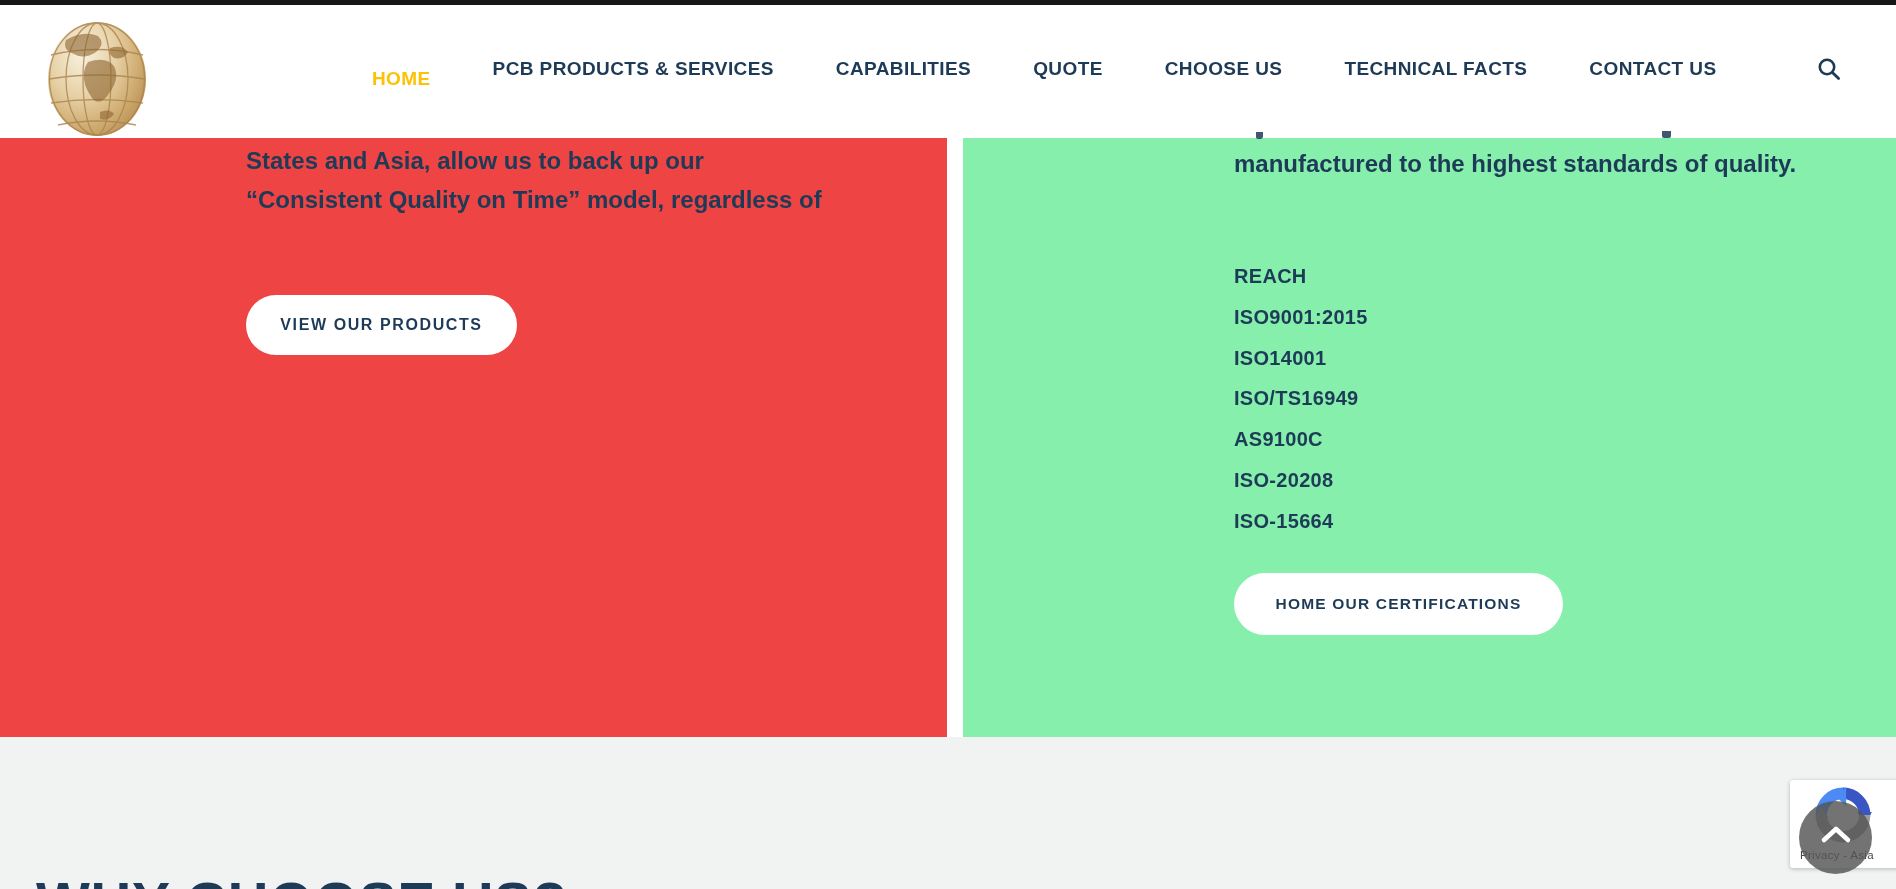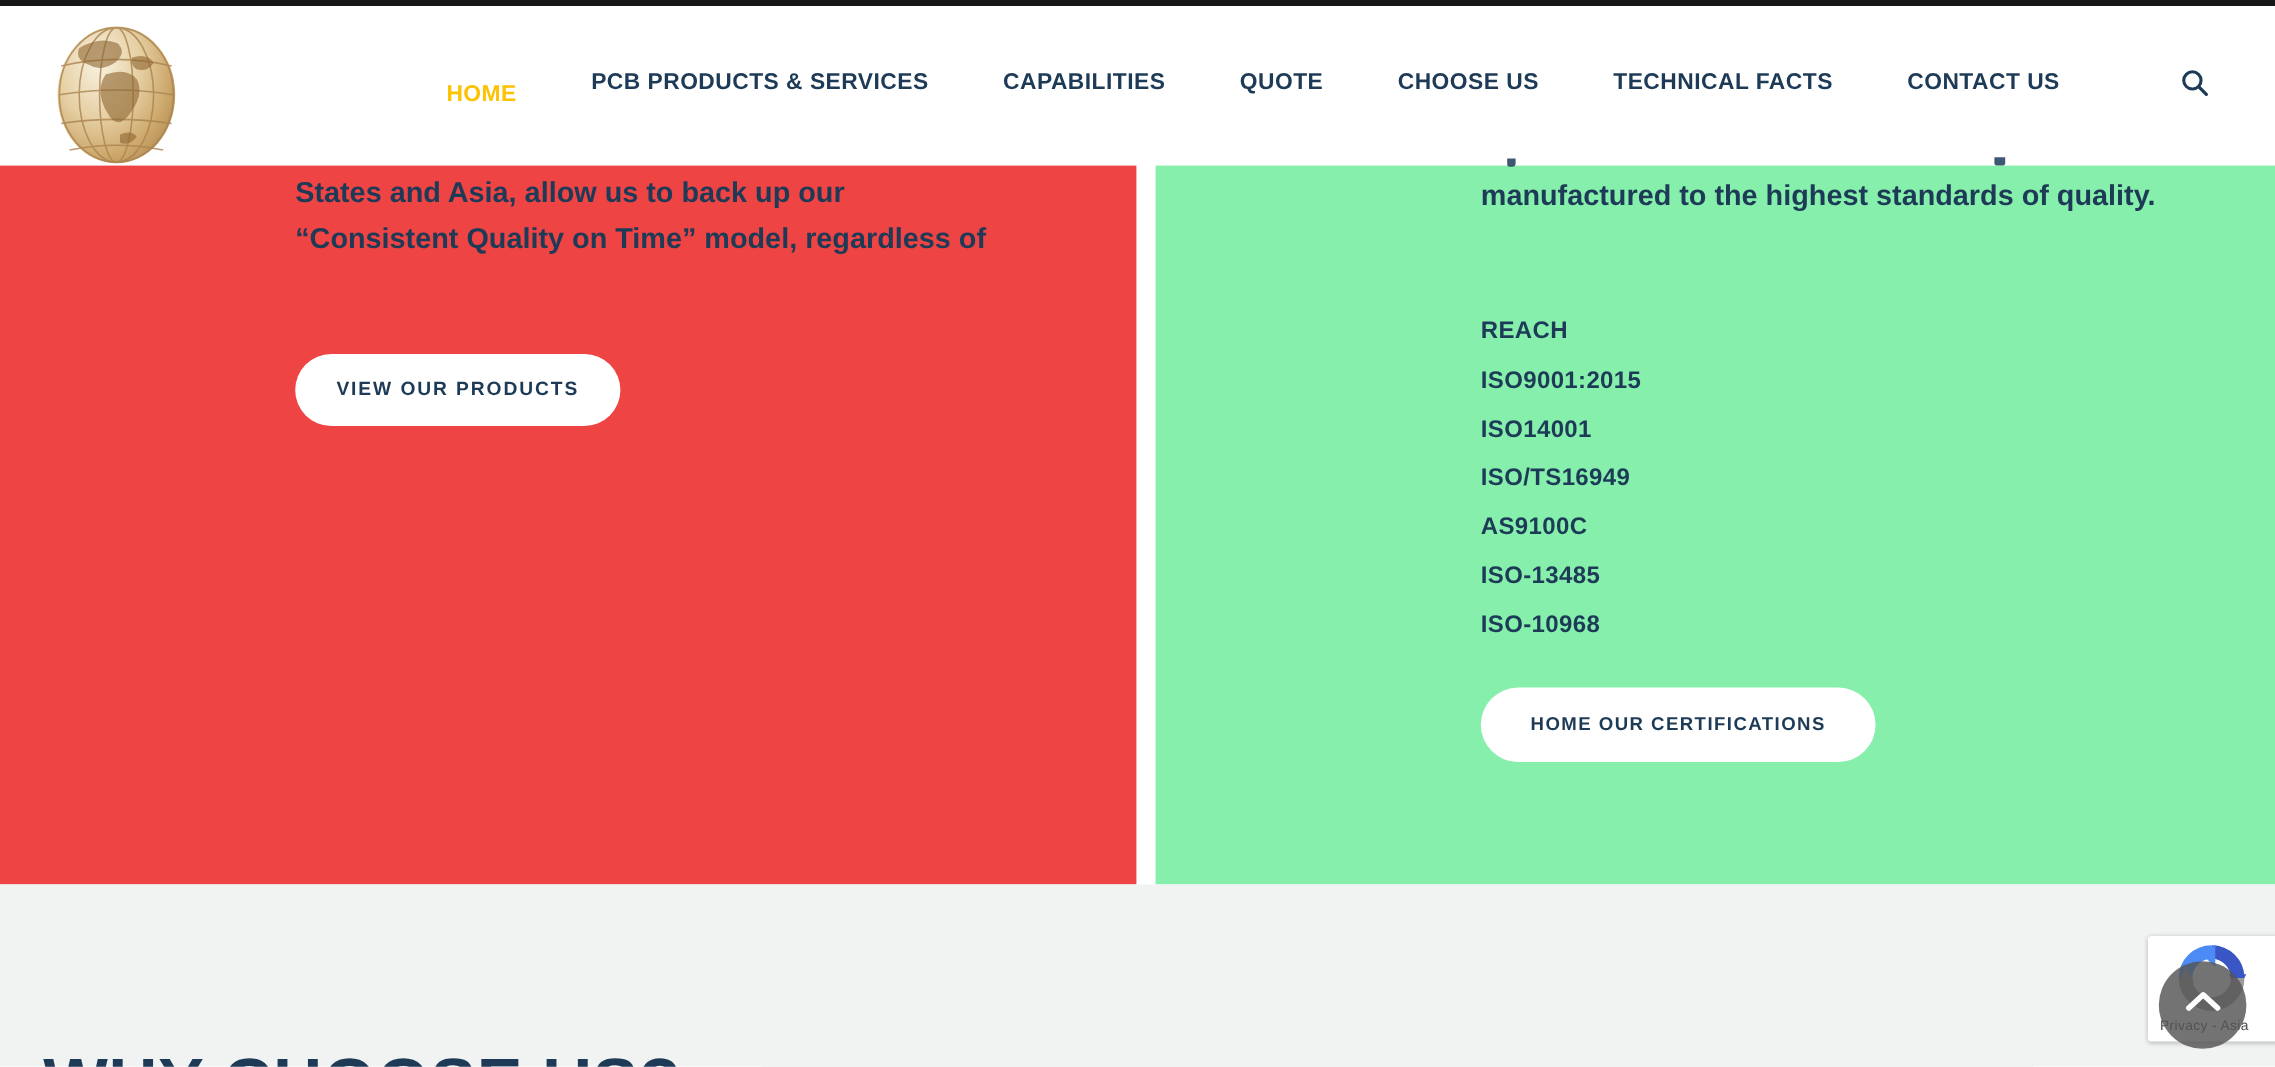--- a/index.html
+++ b/index.html
@@ -117,22 +117,22 @@
   <section class="panel-teal">
     <div class="artifact artifact-1"></div>
     <div class="artifact artifact-2"></div>
     <div class="intro">manufactured to the highest standards of quality.</div>
     <div class="certs">
       <div>REACH</div>
       <div>ISO9001:2015</div>
       <div>ISO14001</div>
       <div>ISO/TS16949</div>
       <div>AS9100C</div>
-      <div>ISO-13485</div>
-      <div>ISO-10968</div>
+      <div>ISO-20208</div>
+      <div>ISO-15664</div>
     </div>
     <button class="pill pill-certs">HOME OUR CERTIFICATIONS</button>
   </section>
 
   <section class="why">
     <h2>WHY CHOOSE US?</h2>
   </section>
 
   <div class="recaptcha">
     <span class="recaptcha-logo">

